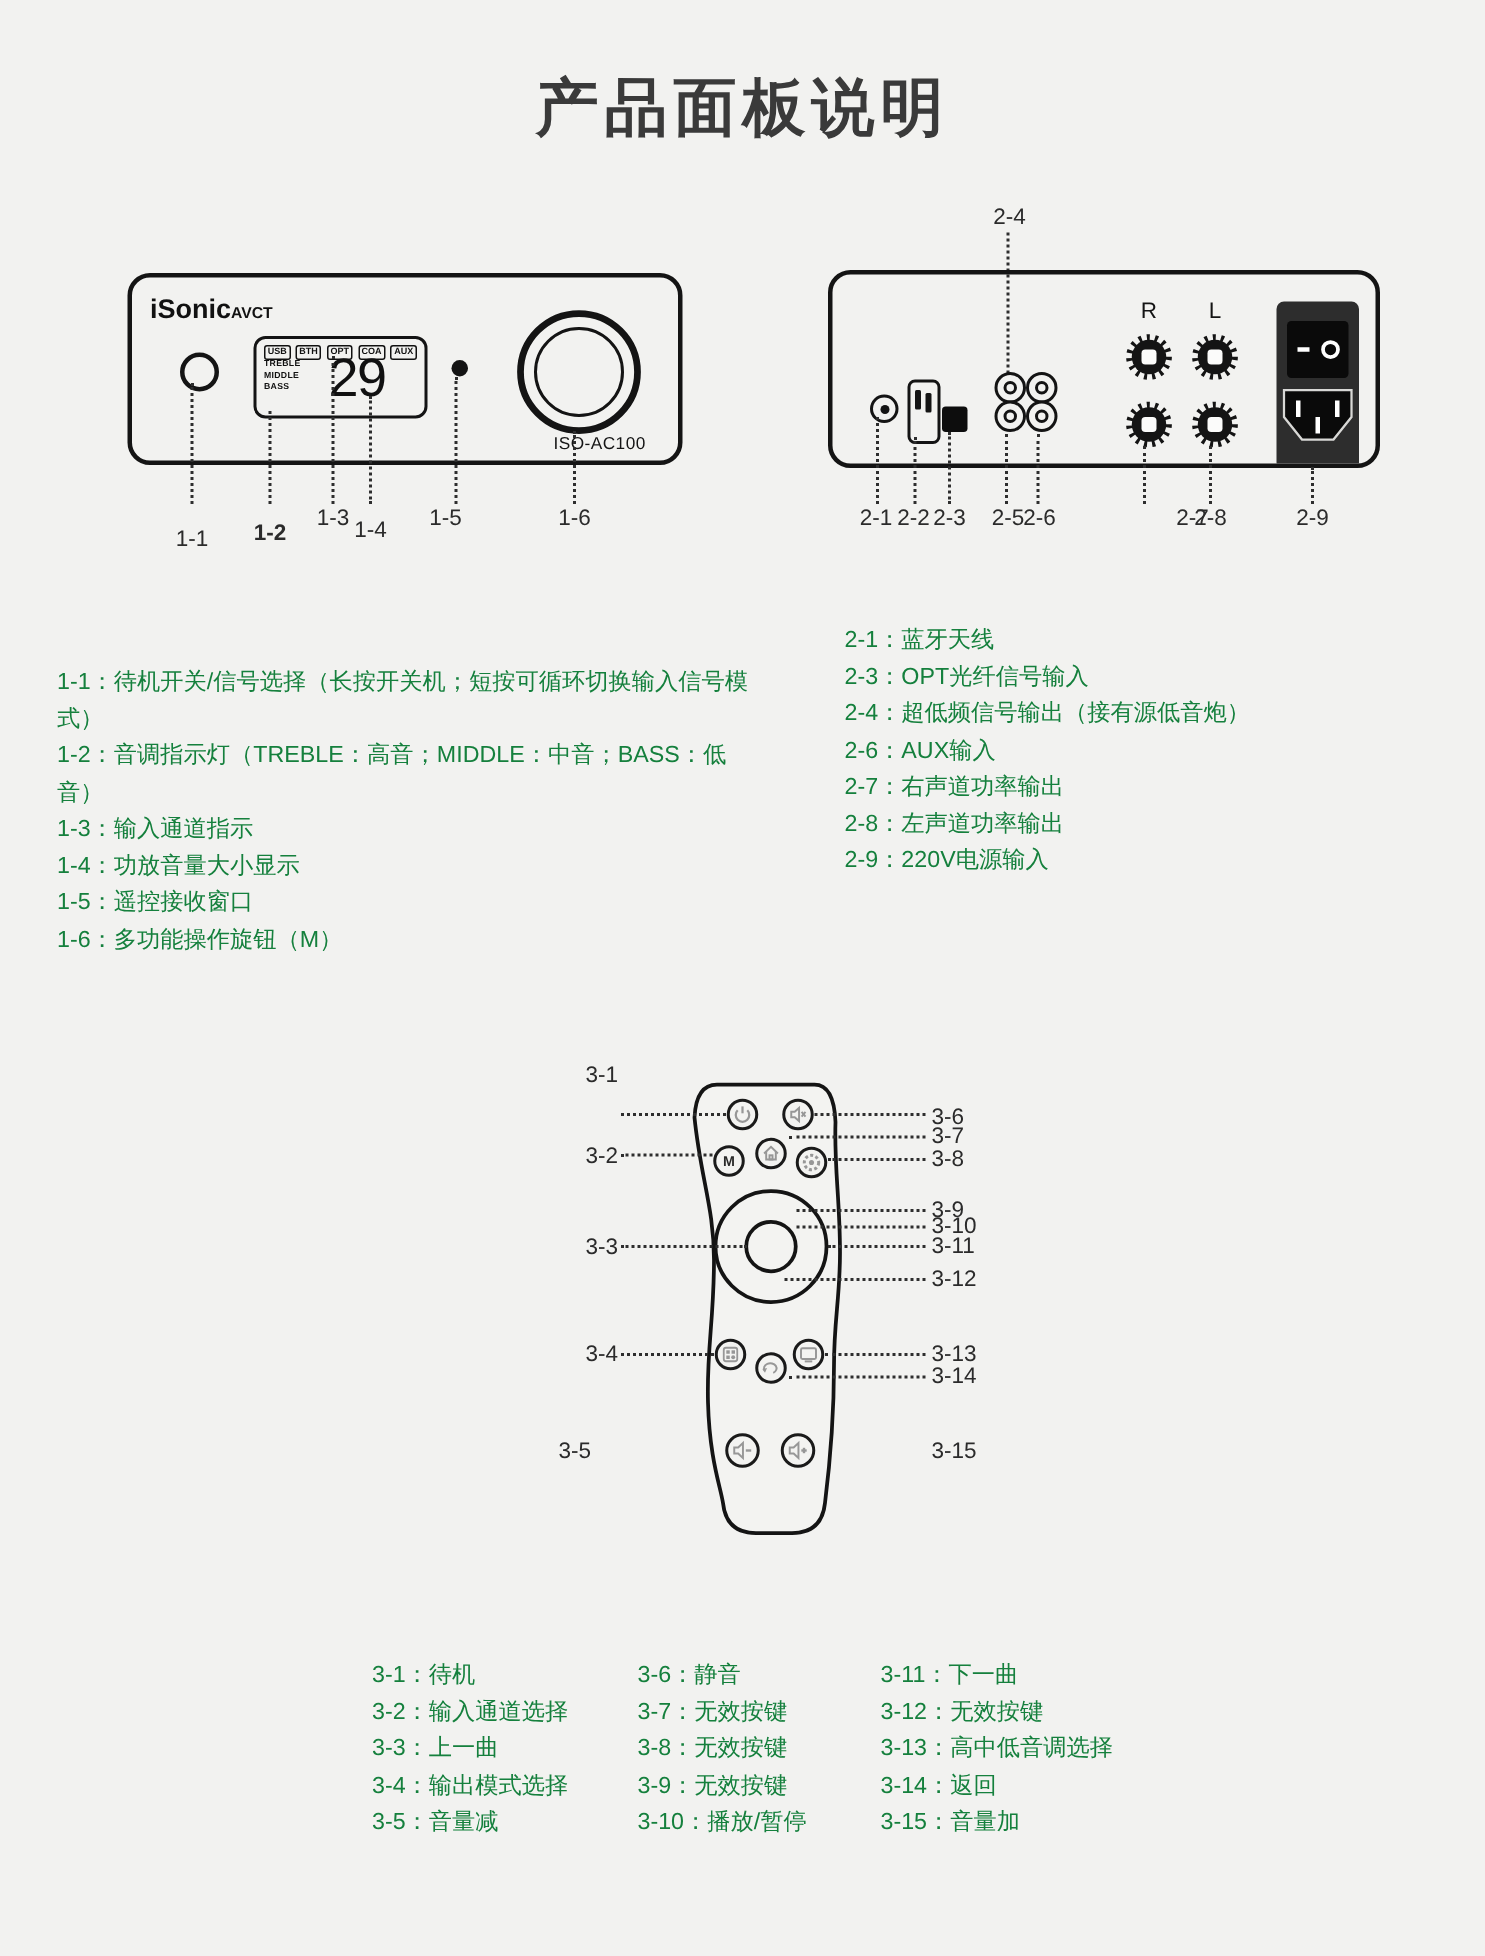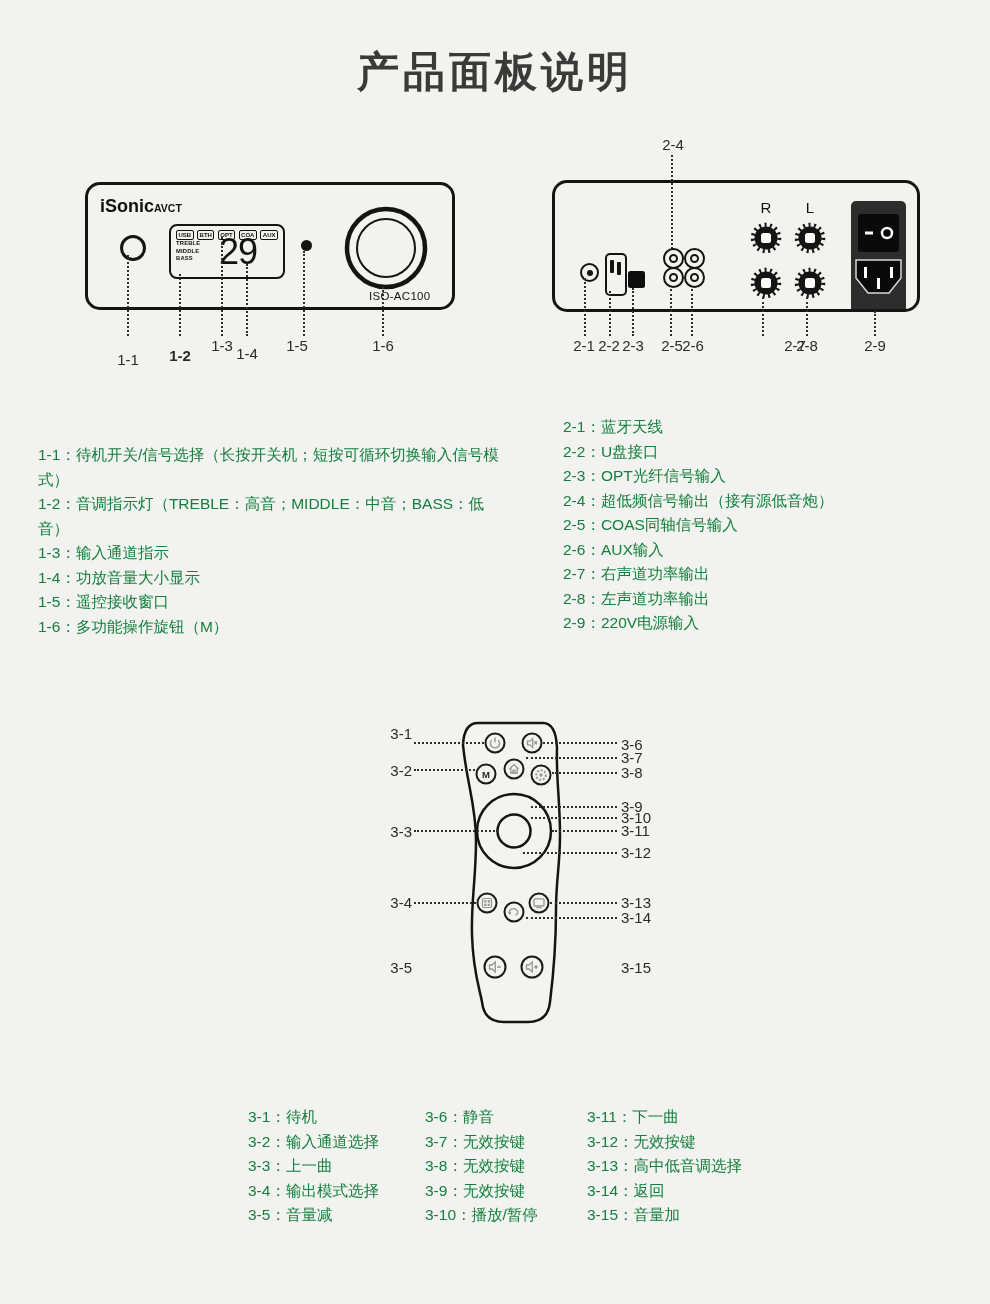--- a/index.html
+++ b/index.html
@@ -176,24 +176,22 @@
   <div class="legend" style="left:38px;top:443px;width:462px;">
     <div>1-1：待机开关/信号选择（长按开关机；短按可循环切换输入信号模式）</div>
     <div>1-2：音调指示灯（TREBLE：高音；MIDDLE：中音；BASS：低音）</div>
     <div>1-3：输入通道指示</div>
     <div>1-4：功放音量大小显示</div>
     <div>1-5：遥控接收窗口</div>
     <div>1-6：多功能操作旋钮（M）</div>
   </div>
   <div class="legend" style="left:563px;top:415px;width:400px;">
     <div>2-1：蓝牙天线</div>
-    <div>2-2：U盘接口</div>
     <div>2-3：OPT光纤信号输入</div>
     <div>2-4：超低频信号输出（接有源低音炮）</div>
-    <div>2-5：COAS同轴信号输入</div>
     <div>2-6：AUX输入</div>
     <div>2-7：右声道功率输出</div>
     <div>2-8：左声道功率输出</div>
     <div>2-9：220V电源输入</div>
   </div>
 
   <svg width="180" height="340" viewBox="0 0 180 340" style="position:absolute;left:430px;top:700px;">
     <path d="M 48 23 Q 34 23 33 45 C 37 85 46 105 46 140 C 46 180 41 200 42 235 C 43 272 50 290 52 302 Q 54 322 74 322 L 98 322 Q 118 322 120 302 C 123 278 126 245 126 210 C 126 180 130 165 130 135 C 130 100 126 78 127 48 Q 126 23 113 23 Z" fill="#f3f3f1" stroke="#141414" stroke-width="2.5"></path>
 
     <g>
@@ -287,25 +285,25 @@
   <i class="hl" style="left:543px;top:742px;width:74px;"></i>
   <i class="hl" style="left:526px;top:757px;width:91px;"></i>
   <i class="hl" style="left:552px;top:772px;width:65px;"></i>
   <i class="hl" style="left:531px;top:806px;width:86px;"></i>
   <i class="hl" style="left:531px;top:817px;width:86px;"></i>
   <i class="hl" style="left:552px;top:830px;width:65px;"></i>
   <i class="hl" style="left:523px;top:852px;width:94px;"></i>
   <i class="hl" style="left:550px;top:902px;width:67px;"></i>
   <i class="hl" style="left:526px;top:917px;width:91px;"></i>
 
-  <div class="rcoL" style="left:370px;top:725px;text-align:right;">3-1</div>
+  <div class="rcoL" style="left:370px;top:708px;text-align:right;">3-1</div>
   <div class="rcoL" style="left:370px;top:762px;">3-2</div>
   <div class="rcoL" style="left:370px;top:823px;">3-3</div>
   <div class="rcoL" style="left:370px;top:894px;">3-4</div>
-  <div class="rcoL" style="left:370px;top:959px;">3-5</div>
+  <div class="rcoL" style="left:352px;top:959px;">3-5</div>
 
   <div class="rcoR" style="left:621px;top:736px;">3-6</div>
   <div class="rcoR" style="left:621px;top:749px;">3-7</div>
   <div class="rcoR" style="left:621px;top:764px;">3-8</div>
   <div class="rcoR" style="left:621px;top:798px;">3-9</div>
   <div class="rcoR" style="left:621px;top:809px;">3-10</div>
   <div class="rcoR" style="left:621px;top:822px;">3-11</div>
   <div class="rcoR" style="left:621px;top:844px;">3-12</div>
   <div class="rcoR" style="left:621px;top:894px;">3-13</div>
   <div class="rcoR" style="left:621px;top:909px;">3-14</div>

